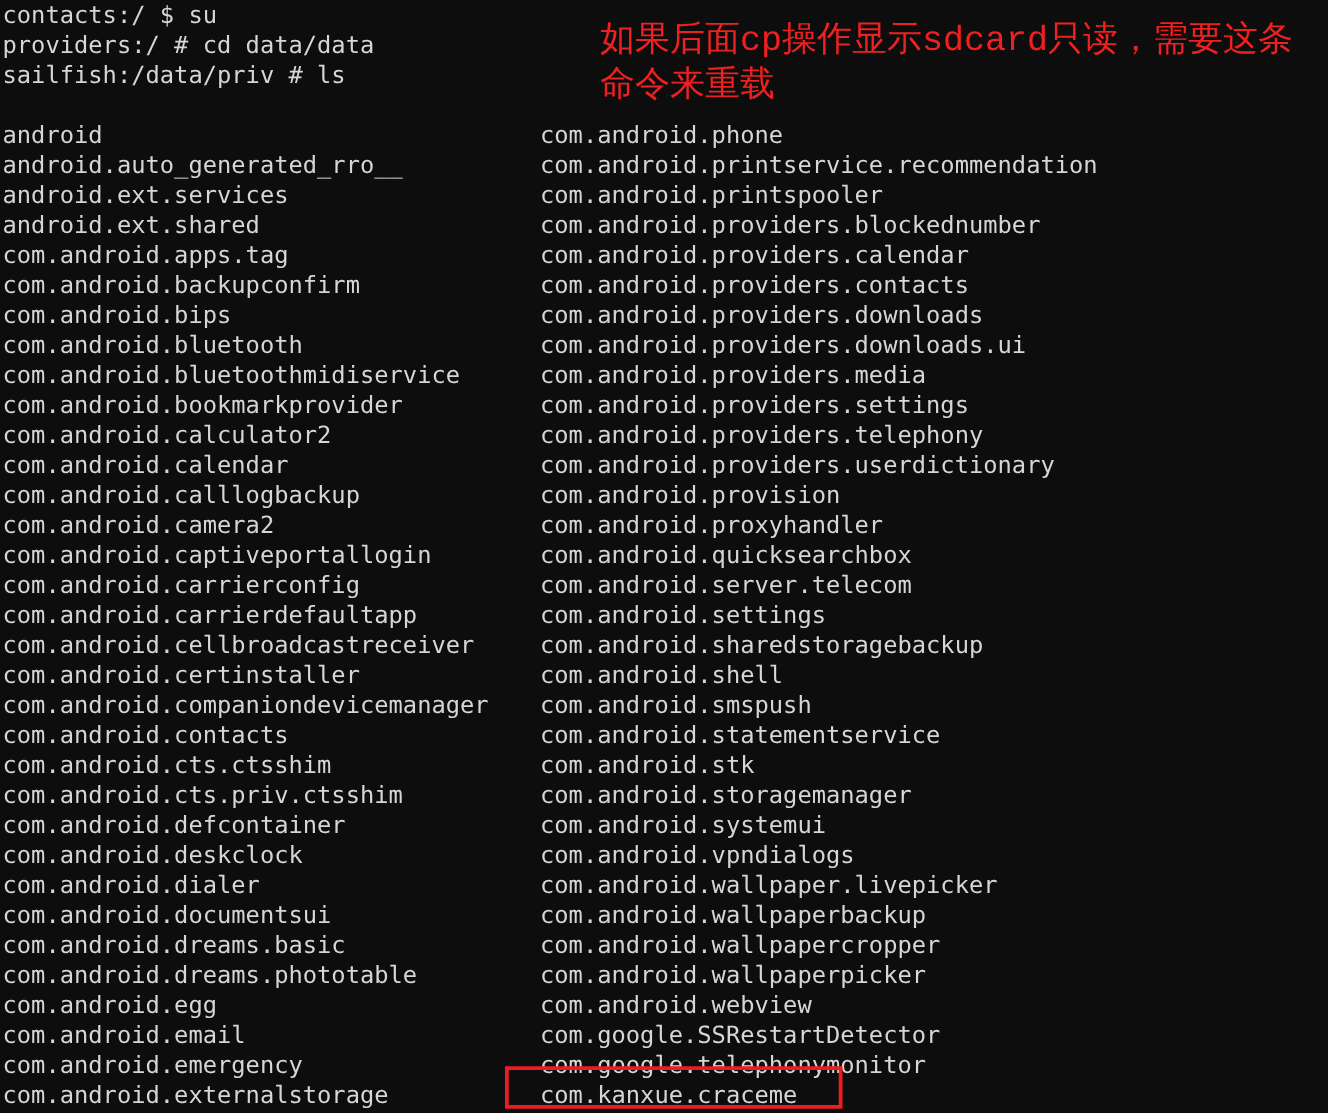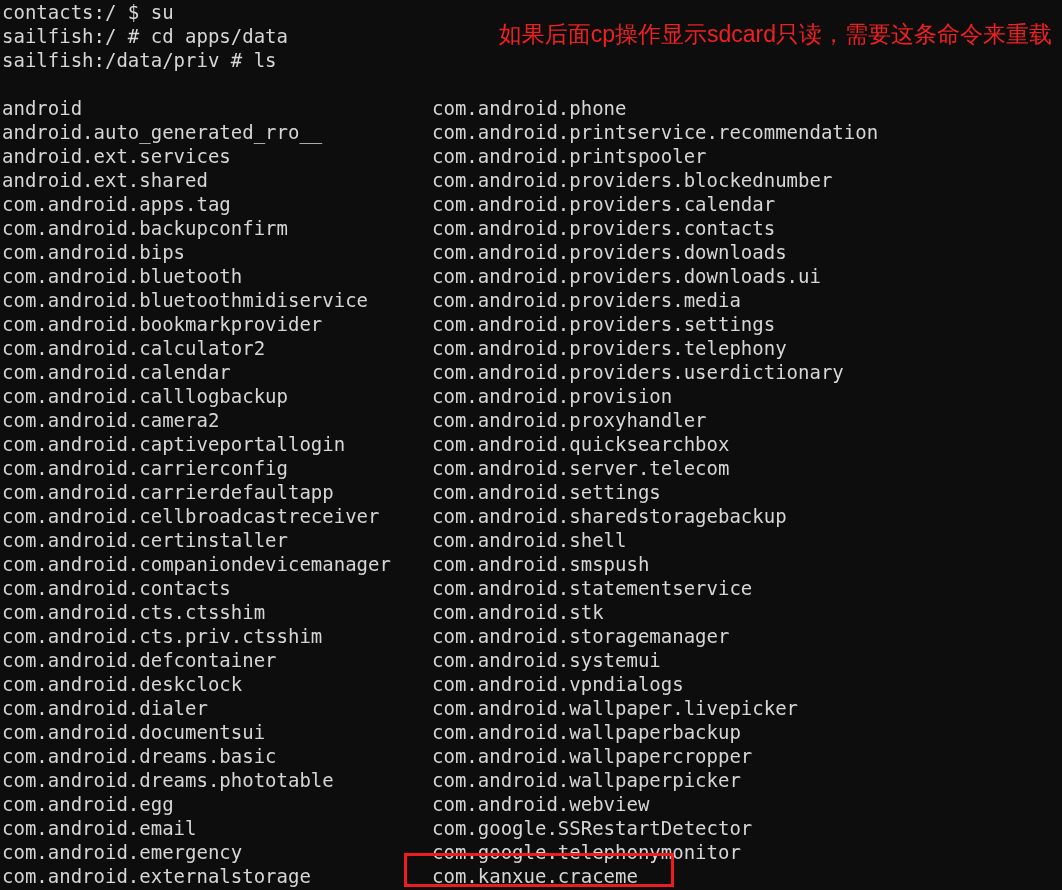--- a/index.html
+++ b/index.html
@@ -45,46 +45,45 @@
     display: block;
   }
 
   
   #annotation {
     position: absolute;
     left: 480px;
     top: 16px;
     width: 572px;
     color: #ef2020;
-    font-family: Liberation Sans, sans-serif;
-    font-size: 23px;
+    font-family: Liberation Mono, monospace;
+    font-size: 28px;
     line-height: 36px;
     font-weight: 400;
     white-space: normal;
-    text-align: right;
   }
 
   
   #highlight-box {
     position: absolute;
     left: 404px;
     top: 853px;
     width: 270px;
     height: 34px;
     border: 3px solid #ee1c1c;
     box-sizing: border-box;
     pointer-events: none;
   }
 </style>
 </head>
 <body style="background: rgb(13, 13, 13);">
 
 <div id="screen" style="background: rgb(13, 13, 13);">
 
-  <div id="prompt-block" class="term-col" style="color: rgb(214, 214, 214);"><span class="term-line">contacts:/ $ su</span><span class="term-line">sailfish:/ # cd apps/data</span><span class="term-line">sailfish:/data/priv # ls</span></div>
+  <div id="prompt-block" class="term-col" style="color: rgb(214, 214, 214);"><span class="term-line">contacts:/ $ su</span><span class="term-line">providers:/ # cd data/data</span><span class="term-line">sailfish:/data/priv # ls</span></div>
 
   <div id="left-col" class="term-col" style="color: rgb(214, 214, 214);"><span class="term-line">android</span><span class="term-line">android.auto_generated_rro__</span><span class="term-line">android.ext.services</span><span class="term-line">android.ext.shared</span><span class="term-line">com.android.apps.tag</span><span class="term-line">com.android.backupconfirm</span><span class="term-line">com.android.bips</span><span class="term-line">com.android.bluetooth</span><span class="term-line">com.android.bluetoothmidiservice</span><span class="term-line">com.android.bookmarkprovider</span><span class="term-line">com.android.calculator2</span><span class="term-line">com.android.calendar</span><span class="term-line">com.android.calllogbackup</span><span class="term-line">com.android.camera2</span><span class="term-line">com.android.captiveportallogin</span><span class="term-line">com.android.carrierconfig</span><span class="term-line">com.android.carrierdefaultapp</span><span class="term-line">com.android.cellbroadcastreceiver</span><span class="term-line">com.android.certinstaller</span><span class="term-line">com.android.companiondevicemanager</span><span class="term-line">com.android.contacts</span><span class="term-line">com.android.cts.ctsshim</span><span class="term-line">com.android.cts.priv.ctsshim</span><span class="term-line">com.android.defcontainer</span><span class="term-line">com.android.deskclock</span><span class="term-line">com.android.dialer</span><span class="term-line">com.android.documentsui</span><span class="term-line">com.android.dreams.basic</span><span class="term-line">com.android.dreams.phototable</span><span class="term-line">com.android.egg</span><span class="term-line">com.android.email</span><span class="term-line">com.android.emergency</span><span class="term-line">com.android.externalstorage</span><span class="term-line">com.android.gallery3d</span></div>
 
   <div id="right-col" class="term-col" style="color: rgb(214, 214, 214);"><span class="term-line">com.android.phone</span><span class="term-line">com.android.printservice.recommendation</span><span class="term-line">com.android.printspooler</span><span class="term-line">com.android.providers.blockednumber</span><span class="term-line">com.android.providers.calendar</span><span class="term-line">com.android.providers.contacts</span><span class="term-line">com.android.providers.downloads</span><span class="term-line">com.android.providers.downloads.ui</span><span class="term-line">com.android.providers.media</span><span class="term-line">com.android.providers.settings</span><span class="term-line">com.android.providers.telephony</span><span class="term-line">com.android.providers.userdictionary</span><span class="term-line">com.android.provision</span><span class="term-line">com.android.proxyhandler</span><span class="term-line">com.android.quicksearchbox</span><span class="term-line">com.android.server.telecom</span><span class="term-line">com.android.settings</span><span class="term-line">com.android.sharedstoragebackup</span><span class="term-line">com.android.shell</span><span class="term-line">com.android.smspush</span><span class="term-line">com.android.statementservice</span><span class="term-line">com.android.stk</span><span class="term-line">com.android.storagemanager</span><span class="term-line">com.android.systemui</span><span class="term-line">com.android.vpndialogs</span><span class="term-line">com.android.wallpaper.livepicker</span><span class="term-line">com.android.wallpaperbackup</span><span class="term-line">com.android.wallpapercropper</span><span class="term-line">com.android.wallpaperpicker</span><span class="term-line">com.android.webview</span><span class="term-line">com.google.SSRestartDetector</span><span class="term-line">com.google.telephonymonitor</span><span class="term-line">com.kanxue.craceme</span><span class="term-line">com.qualcomm.qti.telephonynotification</span></div>
 
   <div id="annotation" style="color: rgb(239, 32, 32);">如果后面cp操作显示sdcard只读，需要这条命令来重载</div>
 
   <div id="highlight-box" style="border-color: rgb(238, 28, 28);"></div>
 
 </div>

